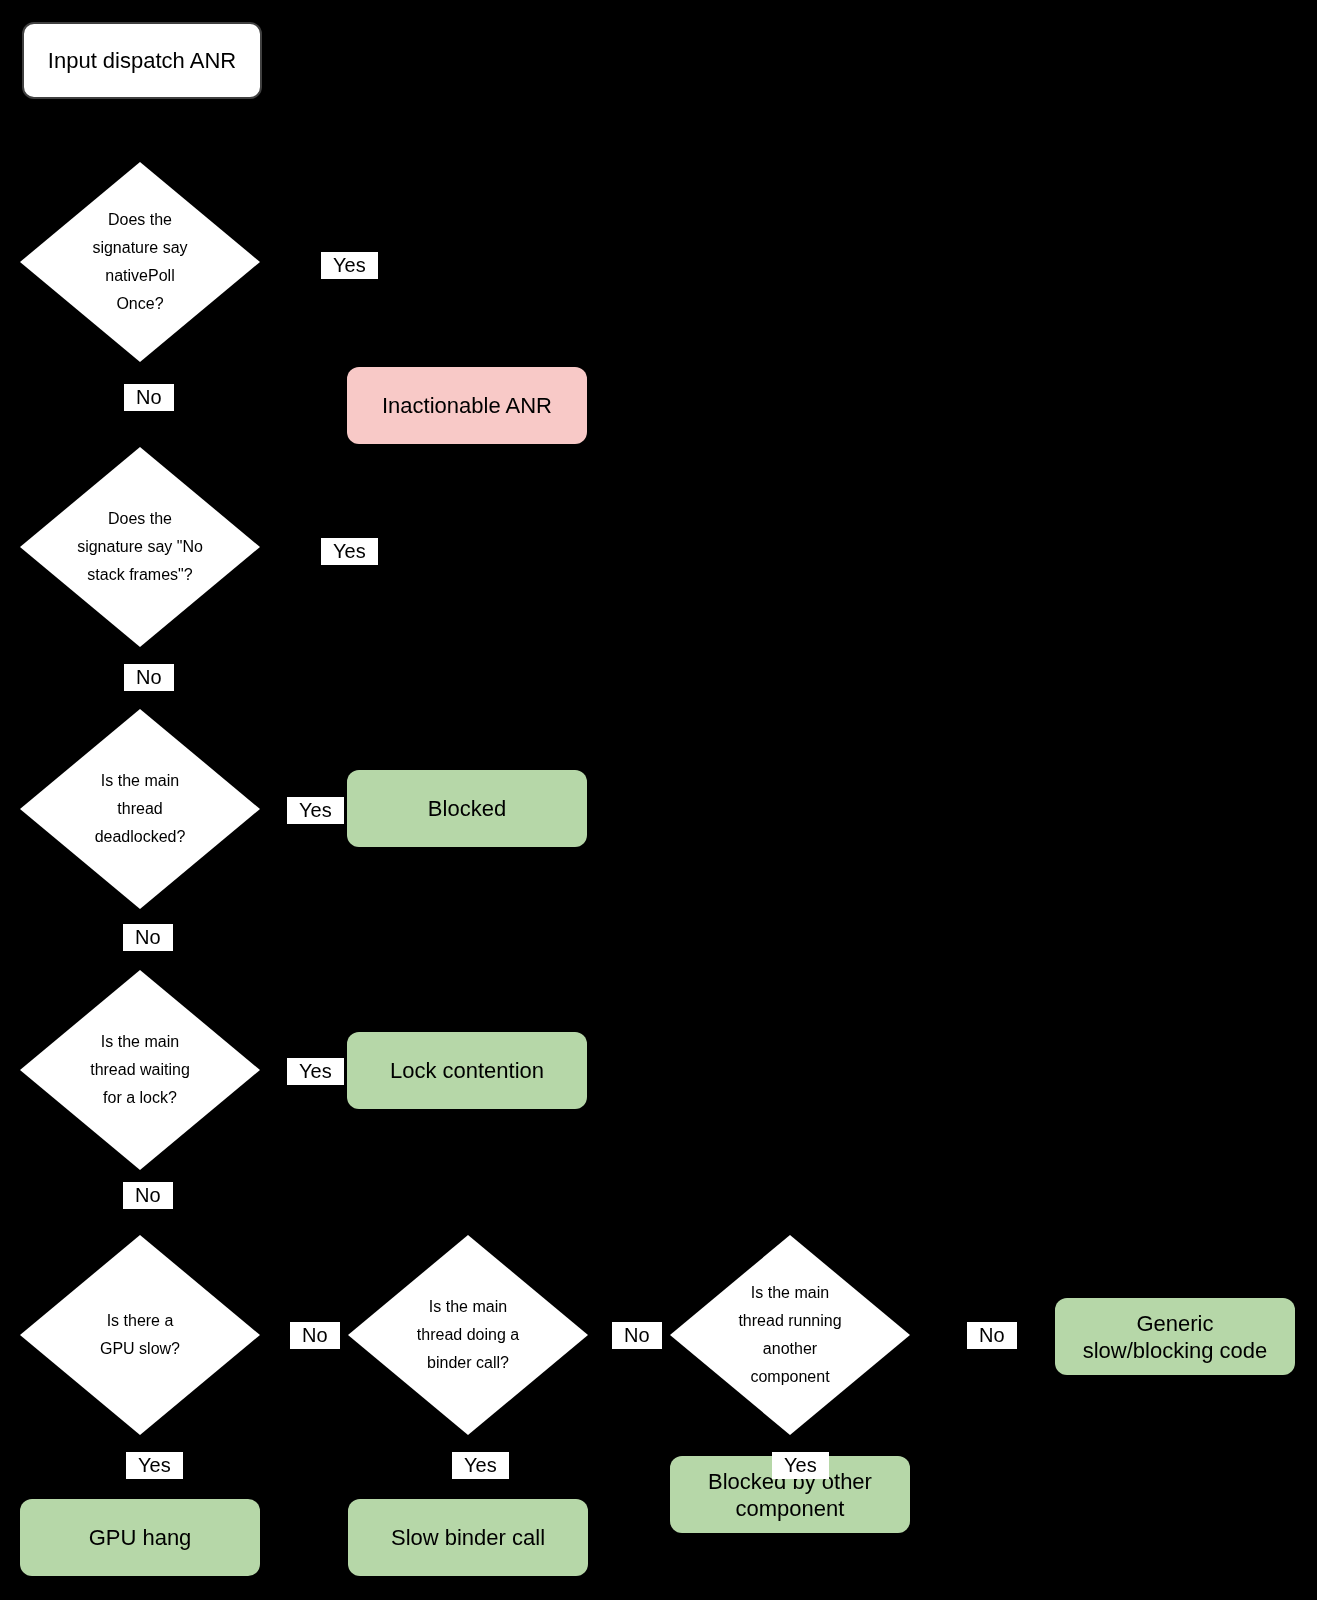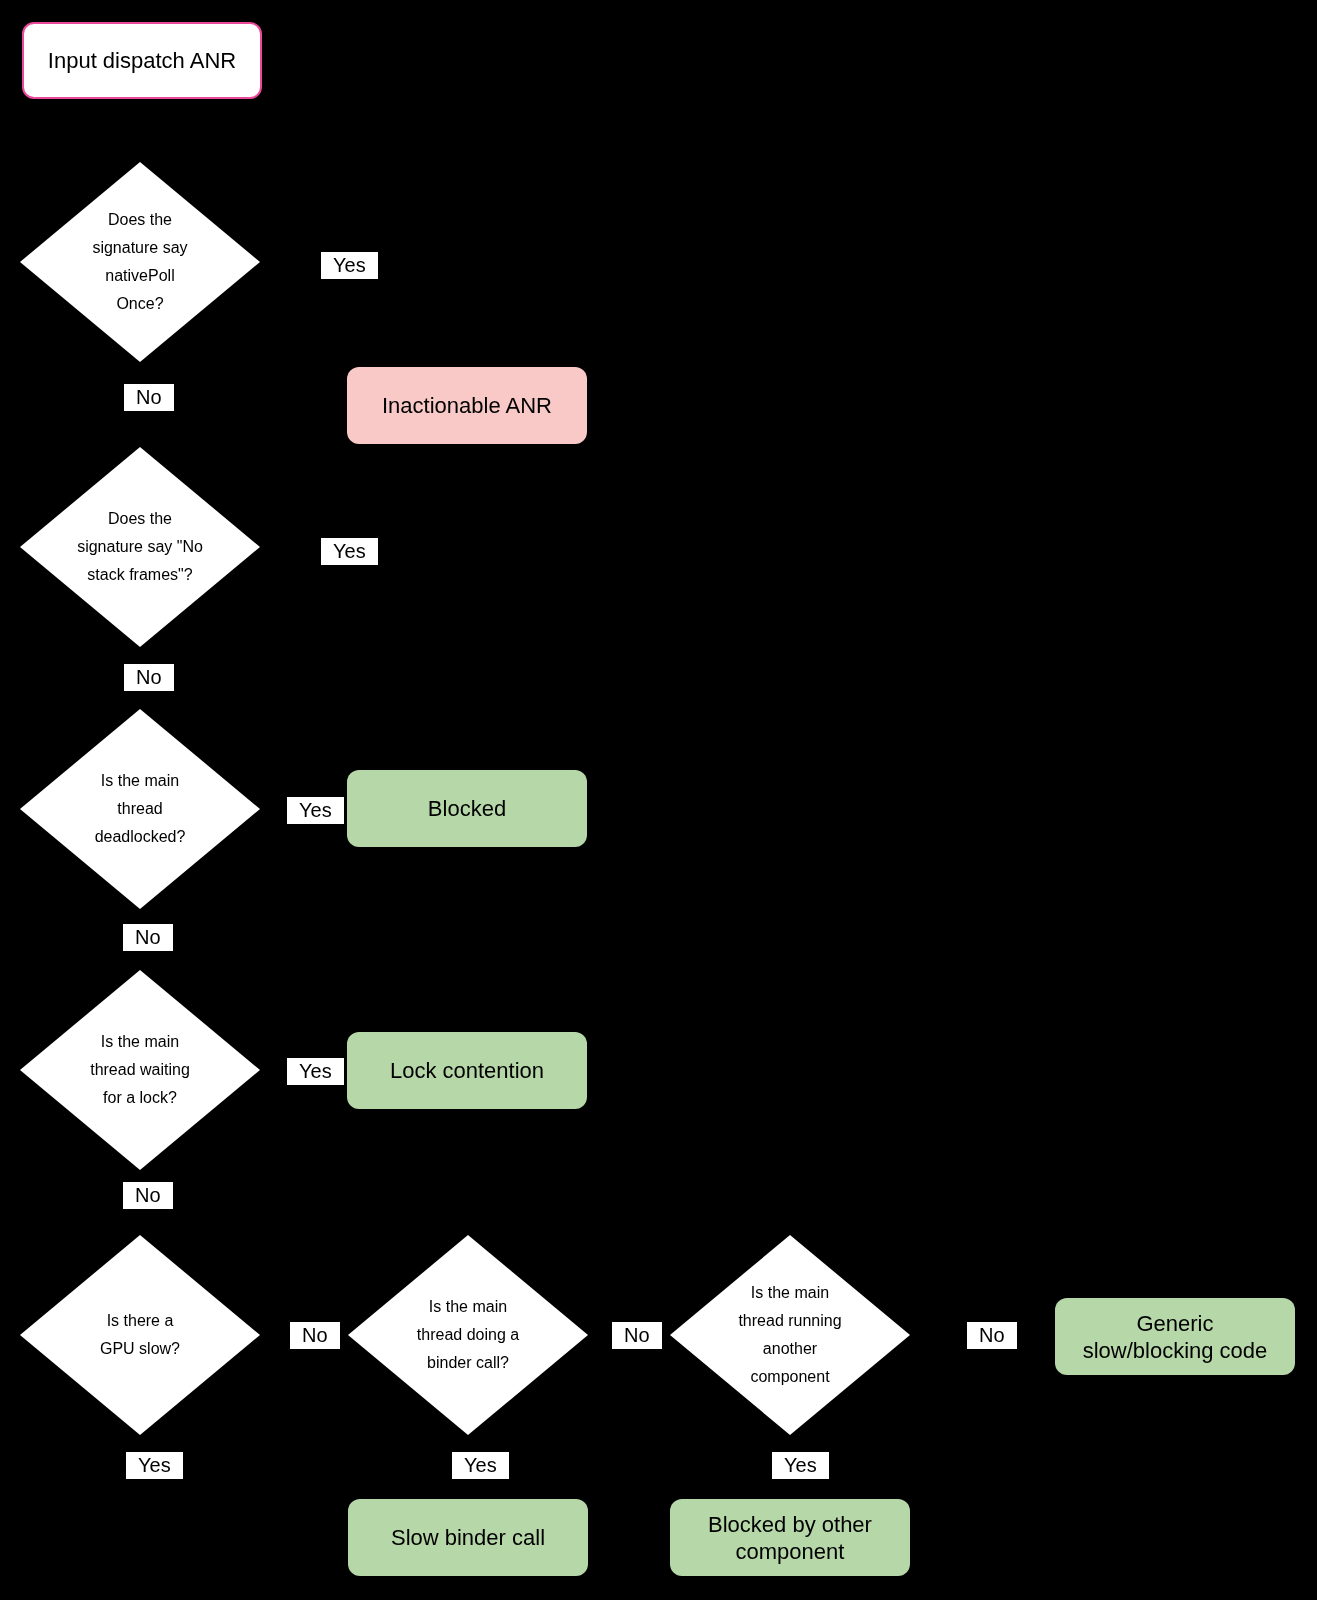--- a/index.html
+++ b/index.html
@@ -13,21 +13,21 @@
     position:absolute;width:240px;height:200px;background:var(--diamond_fill,#fff);
     clip-path:polygon(50% 0,100% 50%,50% 100%,0 50%);
     display:flex;align-items:center;justify-content:center;text-align:center;
   }
   .diamond .node-lbl{font-size:16px;line-height:28px;width:220px;}
   .box{
     position:absolute;width:240px;height:77px;border-radius:12px;box-sizing:border-box;
     display:flex;align-items:center;justify-content:center;text-align:center;font-size:22px;
   }
   .box .node-lbl{line-height:27px;}
-  .box.start{background:var(--box_fill,#fff);border:2px solid #ec4899;}
+  .box.start{background:var(--box_fill,#fff);border:2px solid #404040;}
   .box.green{background:var(--result_green,#b6d7a8);}
   .box.pink{background:var(--result_pink,#f8c9c7);}
   .chip{
     position:absolute;background:#fff;color:#000;font-size:20px;line-height:27px;
     padding:0 12px;text-align:center;
   }
   
   #start{left:22px;top:22px;}
   #d1{left:20px;top:162px;}
   #d2{left:20px;top:447px;}
@@ -35,21 +35,21 @@
   #d4{left:20px;top:970px;}
   #d5{left:20px;top:1235px;}
   #d6{left:348px;top:1235px;}
   #d7{left:670px;top:1235px;}
   #inactionable{left:347px;top:367px;}
   #deadlock{left:347px;top:770px;}
   #lock{left:347px;top:1032px;}
   #generic{left:1055px;top:1298px;}
   #gpu{left:20px;top:1499px;}
   #binder{left:348px;top:1499px;}
-  #blocked{left:670px;top:1499px;}
+  #blocked{left:670px;top:1456px;}
   
   #y1{left:321px;top:252px;} #y2{left:321px;top:538px;}
   #y3{left:287px;top:797px;} #y4{left:287px;top:1058px;}
   #y5{left:126px;top:1452px;} #y6{left:452px;top:1452px;} #y7{left:772px;top:1452px;}
   #n1{left:124px;top:384px;} #n2{left:124px;top:664px;}
   #n3{left:123px;top:924px;} #n4{left:123px;top:1182px;}
   #n5{left:290px;top:1322px;} #n6{left:612px;top:1322px;} #n7{left:967px;top:1322px;}
 </style>
 </head>
 <body>
@@ -128,20 +128,23 @@
   <div id="deadlock" class="box green">
     <span class="node-lbl">Blocked</span>
   </div>
   <div id="lock" class="box green">
     <span class="node-lbl">Lock contention</span>
   </div>
   <div id="generic" class="box green">
     <span class="node-lbl">Generic
 slow/blocking code</span>
   </div>
+  <div id="gpu" class="box green">
+    <span class="node-lbl">GPU hang</span>
+  </div>
   <div id="binder" class="box green">
     <span class="node-lbl">Slow binder call</span>
   </div>
   <div id="blocked" class="box green">
     <span class="node-lbl">Blocked by other
 component</span>
   </div>
 
   <span id="y1" class="chip">Yes</span>
   <span id="n1" class="chip">No</span>

